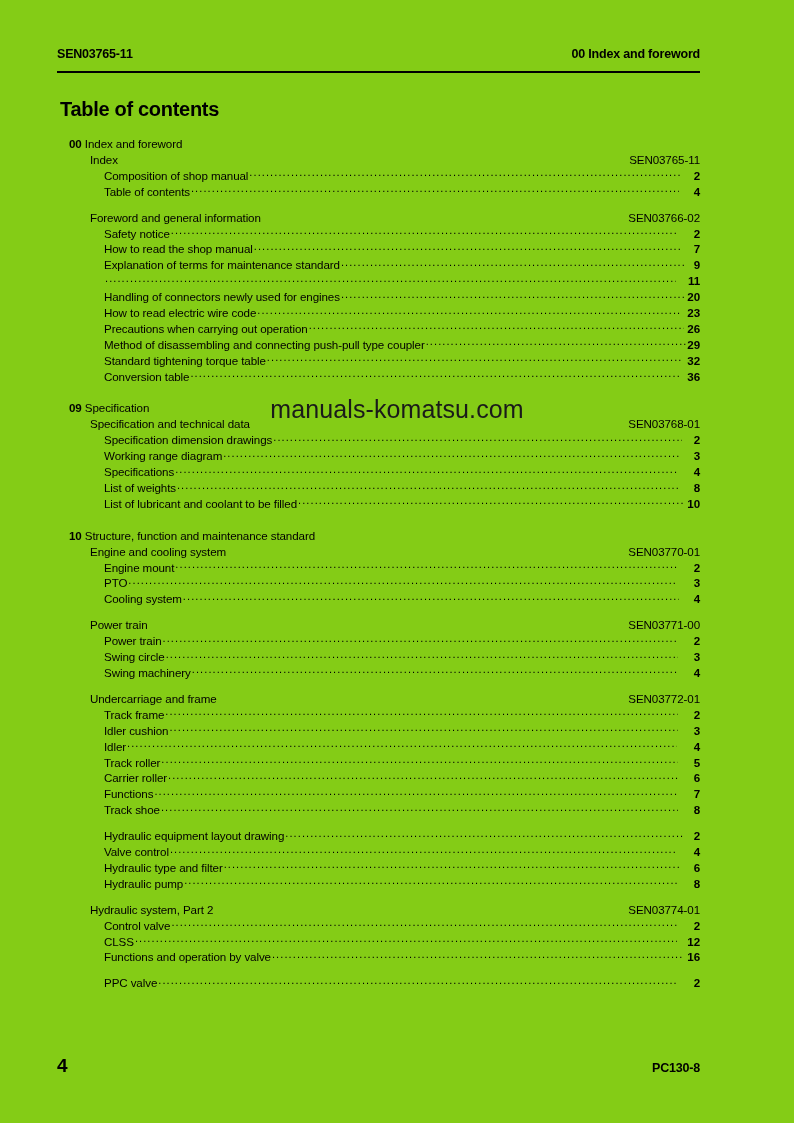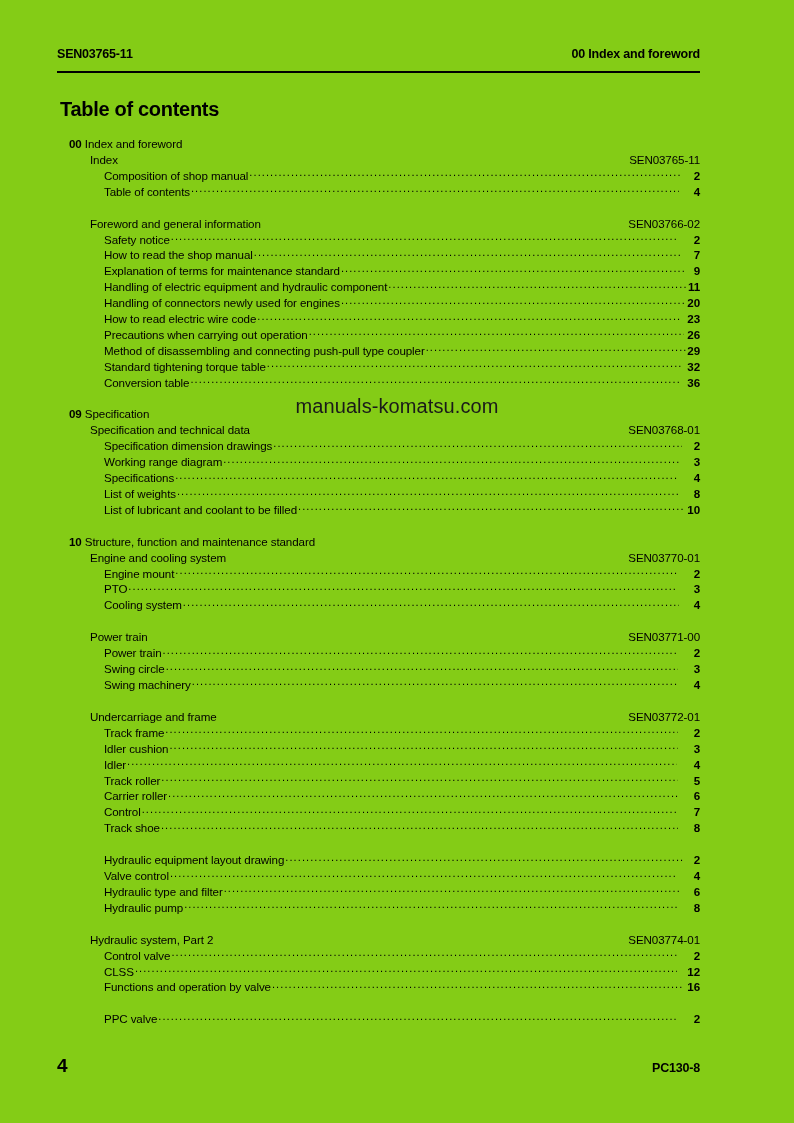--- a/index.html
+++ b/index.html
@@ -76,21 +76,21 @@
     letter-spacing: -0.1px;
   }
   .section-num {
     font-weight: bold;
   }
 
   .group {
     margin-top: 0;
   }
   .group + .group {
-    margin-top: 16px;
+    margin-top: 10px;
   }
   .group-head {
     display: flex;
     align-items: flex-start;
     padding-left: 33px;
     padding-right: 0;
     letter-spacing: -0.1px;
     gap: 12px;
   }
   .group-name {
@@ -130,21 +130,21 @@
     font-weight: bold;
     white-space: nowrap;
   }
 
   
   #watermark {
     position: absolute;
     left: 50%;
     transform: translateX(-50%);
     top: 395px;
-    font-size: 20px;
+    font-size: 25px;
     font-weight: normal;
     letter-spacing: 0.1px;
     color: #1a1a1a;
     white-space: nowrap;
   }
 
   
   #footer {
     position: absolute;
     left: 57px;
@@ -213,21 +213,20 @@
             <span class="entry-name">How to read the shop manual</span>
             <span class="entry-leader">........................................................................................................................................................................................................</span>
             <span class="entry-page">7</span>
           </div>
           <div class="entry">
             <span class="entry-name">Explanation of terms for maintenance standard</span>
             <span class="entry-leader">........................................................................................................................................................................................................</span>
             <span class="entry-page">9</span>
           </div>
           <div class="entry">
-            <span class="entry-name">Handling of electric equipment and hydraulic component</span>
             <span class="entry-leader">........................................................................................................................................................................................................</span>
             <span class="entry-page">11</span>
           </div>
           <div class="entry">
             <span class="entry-name">Handling of connectors newly used for engines</span>
             <span class="entry-leader">........................................................................................................................................................................................................</span>
             <span class="entry-page">20</span>
           </div>
           <div class="entry">
             <span class="entry-name">How to read electric wire code</span>
@@ -362,21 +361,21 @@
             <span class="entry-name">Track roller</span>
             <span class="entry-leader">........................................................................................................................................................................................................</span>
             <span class="entry-page">5</span>
           </div>
           <div class="entry">
             <span class="entry-name">Carrier roller</span>
             <span class="entry-leader">........................................................................................................................................................................................................</span>
             <span class="entry-page">6</span>
           </div>
           <div class="entry">
-            <span class="entry-name">Control</span>
+            <span class="entry-name">Functions</span>
             <span class="entry-leader">........................................................................................................................................................................................................</span>
             <span class="entry-page">7</span>
           </div>
           <div class="entry">
             <span class="entry-name">Track shoe</span>
             <span class="entry-leader">........................................................................................................................................................................................................</span>
             <span class="entry-page">8</span>
           </div>
         </div>
         <div class="group">

